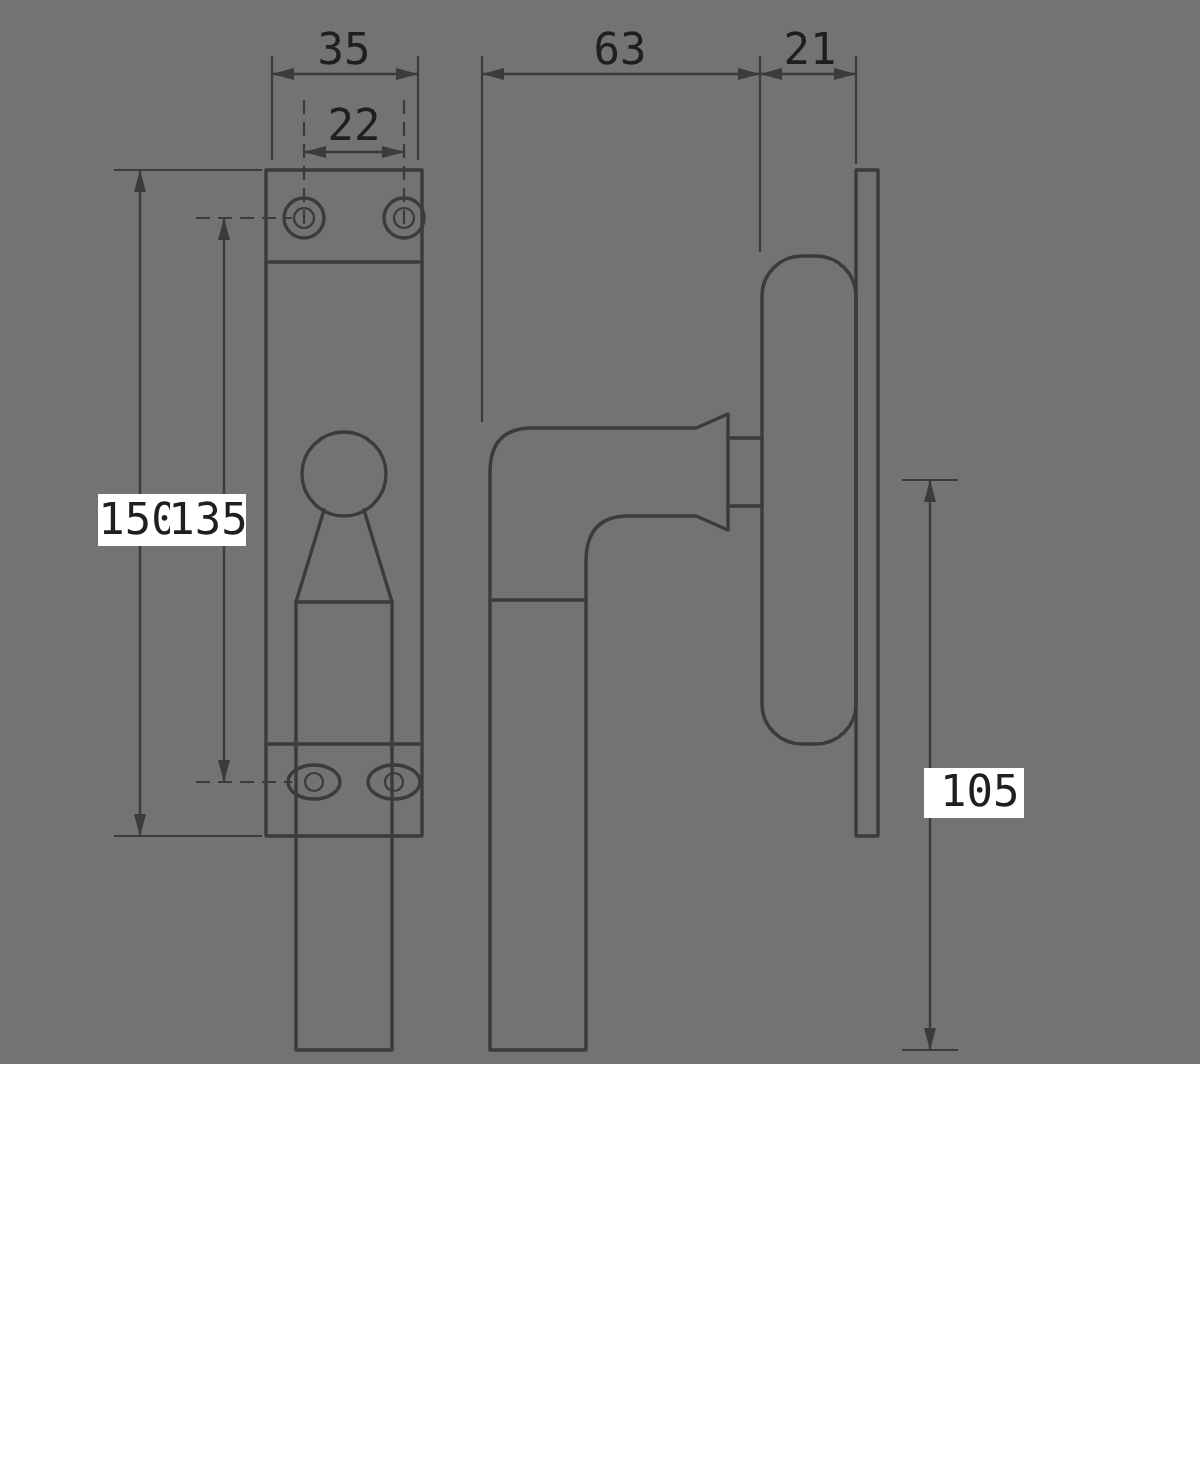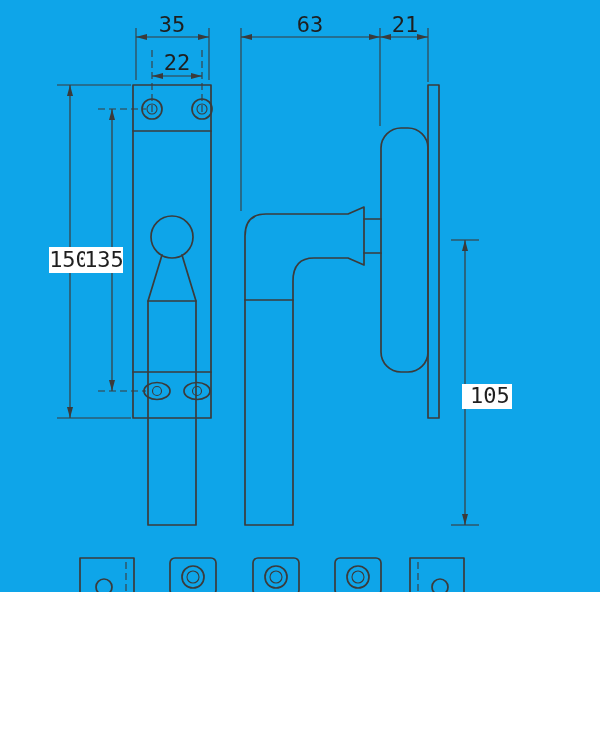--- a/index.html
+++ b/index.html
@@ -1,16 +1,16 @@
 <!DOCTYPE html>
 <html><head>
 <meta charset="utf-8">
 <style>
   html,body{margin:0;padding:0;background:#ffffff;}
-  #canvas{position:relative;width:600px;height:592px;background:#0ea5e9;overflow:hidden;}
+  #canvas{position:relative;width:600px;height:532px;background:#737373;overflow:hidden;}
   svg{display:block;}
   .ln   { stroke:#3b3b3b; stroke-width:1.7; fill:none; stroke-linejoin:round; stroke-linecap:round; }
   .thin { stroke:#3b3b3b; stroke-width:1.1; fill:none; }
   .dim  { stroke:#3b3b3b; stroke-width:1.2; fill:none; }
   .dash { stroke-dasharray:7 4; }
   .lbl  { font-family:"DejaVu Sans Mono","Liberation Mono",monospace; font-size:22px; fill:#1f1f1f; }
   .mask { fill:#ffffff; stroke:none; }
 </style>
 </head>
 <body>

